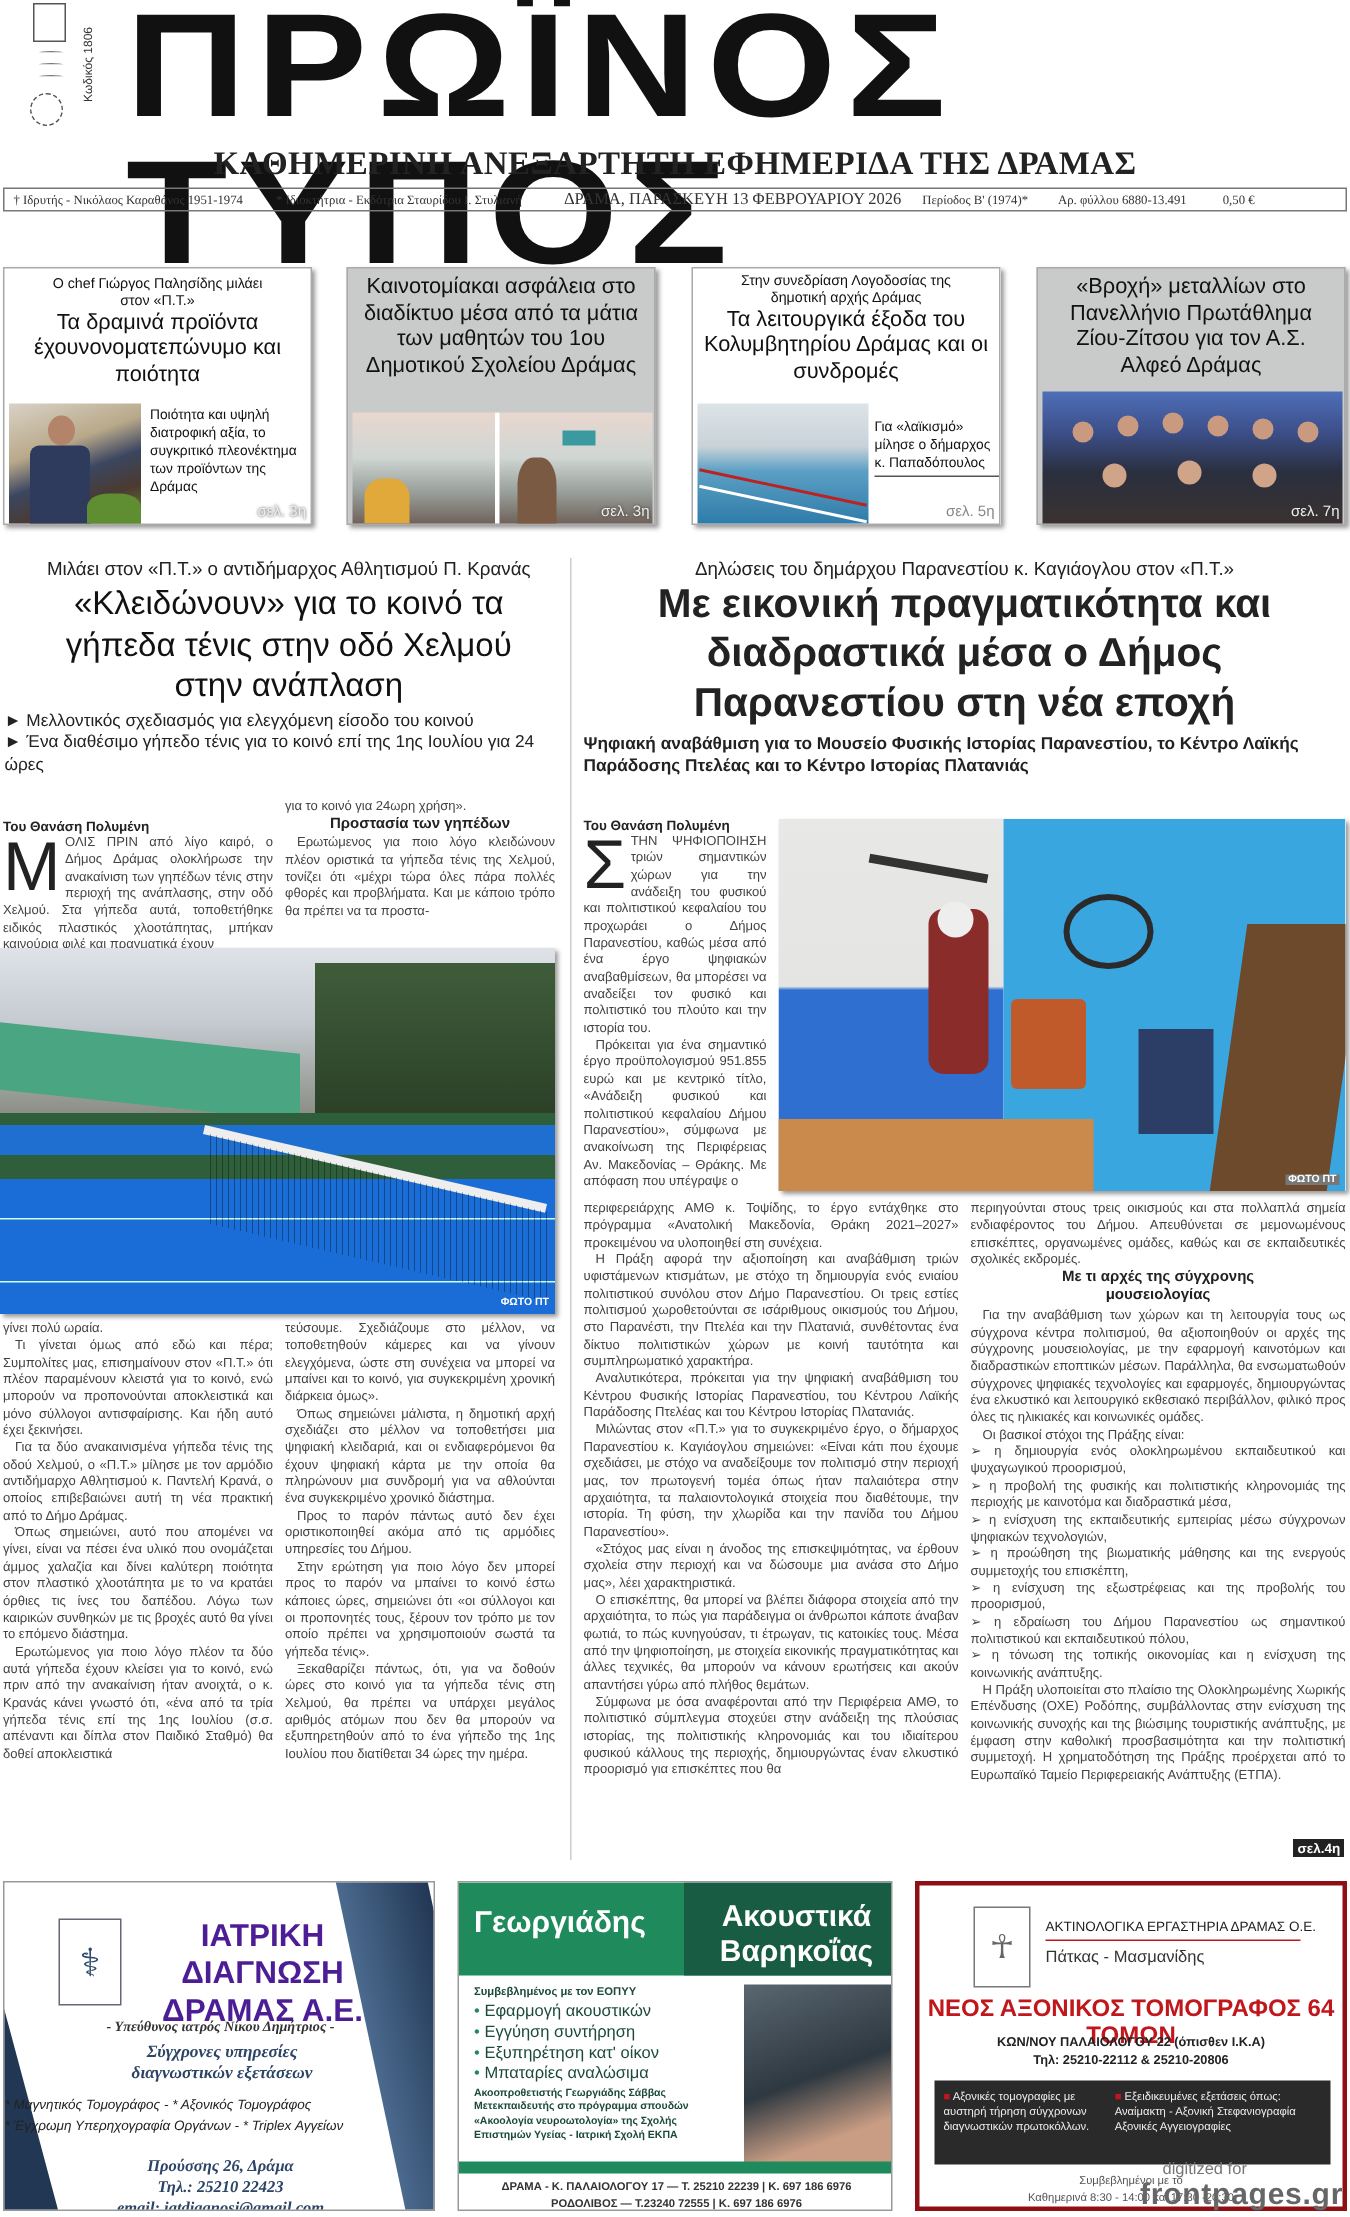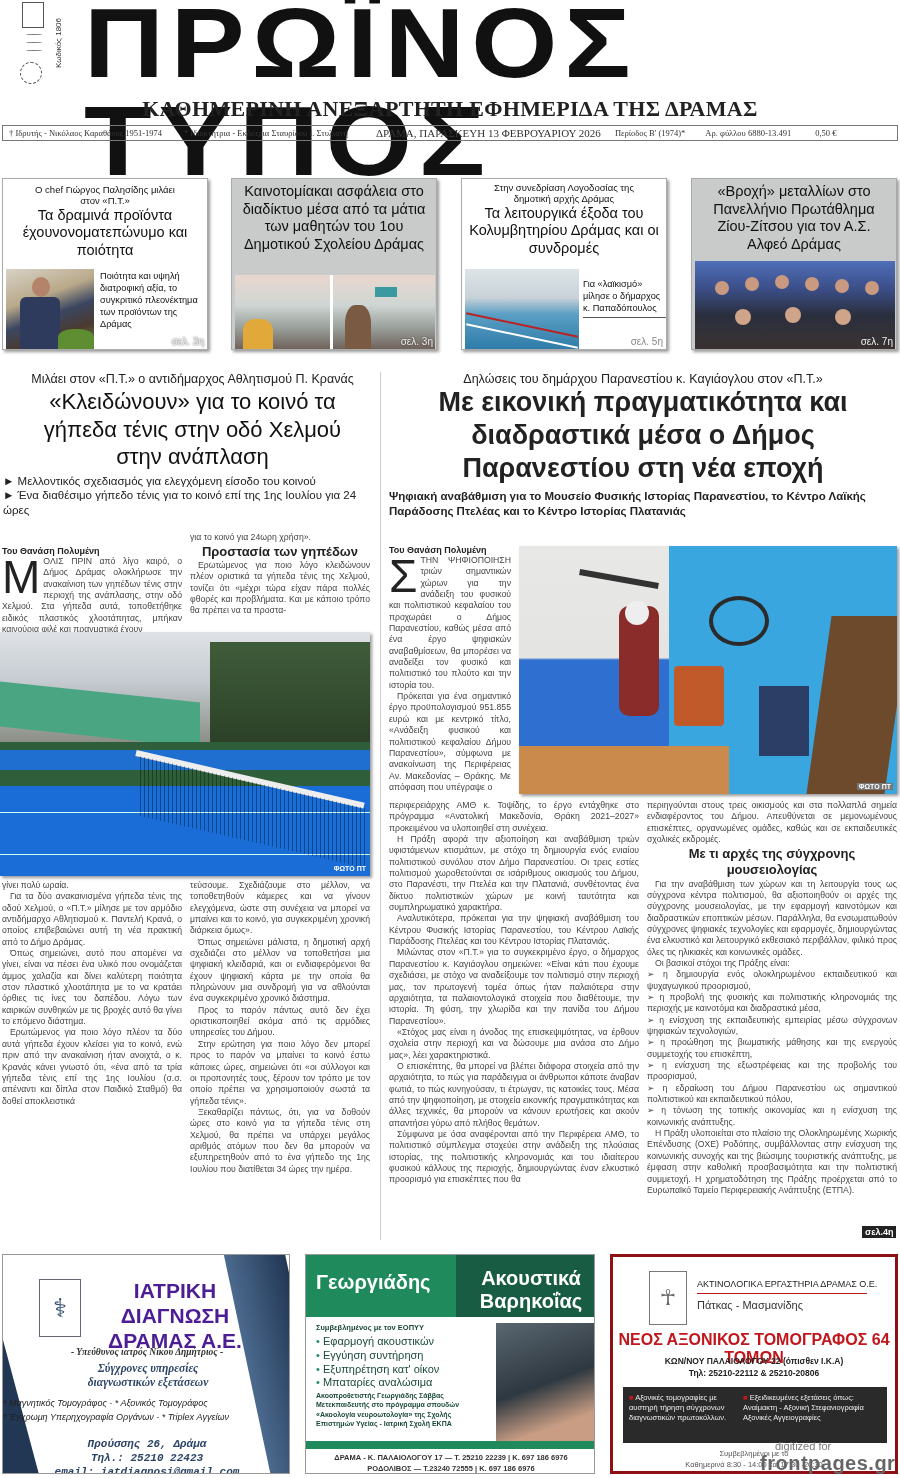--- a/index.html
+++ b/index.html
@@ -22,21 +22,21 @@
 .teaser .kicker{font-size:9.5px;text-align:center;line-height:1.2;color:#111;padding-top:3px}
 .teaser .head{font-size:14.5px;text-align:center;line-height:1.22;color:#111}
 .teaser .pg{position:absolute;right:3px;bottom:2px;font-size:10px;color:#eee;text-shadow:0 0 2px #333}
 .pic{position:absolute;overflow:hidden}
 
 .kick{font-size:13px;color:#222;text-align:center}
 .bighead{font-weight:bold;text-align:center;color:#222;line-height:1.22}
 .body{font-size:8.7px;line-height:1.305;color:#444;text-align:justify}
 .body p{text-indent:8px}
 .byline{font-size:9px;font-weight:bold;color:#222}
-.sub{font-size:13px;font-weight:bold;text-align:center;color:#222;line-height:1.2}
+.sub{font-size:10px;font-weight:bold;text-align:center;color:#222;line-height:1.2}
 .drop{float:left;font-size:46px;line-height:38px;margin:2px 3px 0 0;color:#222}
 .vline{background:#ccc;width:1px}
 .pgtag{background:#222;color:#fff;font-size:9px;font-weight:bold;padding:1px 3px}
 
 .ad{top:1254px;height:220px;border:1px solid #999;overflow:hidden}
 </style>
 </head>
 <body>
 
 <div class="abs stamp">
@@ -118,41 +118,42 @@
 </div>
 
 <div class="abs" style="left:2px;top:546px;width:180px">
   <div class="byline">Του Θανάση Πολυμένη</div>
   <div class="body"><span class="drop">Μ</span><span>ΟΛΙΣ ΠΡΙΝ από λίγο καιρό, ο Δήμος Δράμας ολοκλήρωσε την ανακαίνιση των γηπέδων τένις στην περιοχή της ανάπλασης, στην οδό Χελμού. Στα γήπεδα αυτά, τοποθετήθηκε ειδικός πλαστικός χλοοτάπητας, μπήκαν καινούρια φιλέ και πραγματικά έχουν</span></div>
 </div>
 <div class="abs" style="left:190px;top:532px;width:180px">
   <div class="body">για το κοινό για 24ωρη χρήση».</div>
   <div class="sub" style="margin:1px 0 0">Προστασία των γηπέδων</div>
   <div class="body">
-      <p>Ερωτώμενος για ποιο λόγο κλειδώνουν πλέον οριστικά τα γήπεδα τένις της Χελμού, τονίζει ότι «μέχρι τώρα είχαν πάρα πολλές φθορές και προβλήματα. Και με κάποιο τρόπο θα πρέπει να τα προστα-</p>
+      <p>Ερωτώμενος για ποιο λόγο κλειδώνουν πλέον οριστικά τα γήπεδα τένις της Χελμού, τονίζει ότι «μέχρι τώρα όλες πάρα πολλές φθορές και προβλήματα. Και με κάποιο τρόπο θα πρέπει να τα προστα-</p>
     </div>
 </div>
 
 <div class="abs pic" style="left:0;top:632px;width:370px;height:244px;box-shadow:2px 2px 3px #999">
   <div style="position:absolute;left:0;top:0;width:370px;height:110px;background:linear-gradient(180deg,#dfe3e8 0%,#c5cbd1 45%,#8b8f86 100%)"></div>
   <div style="position:absolute;left:210px;top:10px;width:160px;height:100px;background:linear-gradient(180deg,#3f5c3a,#2c4128)"></div>
   <div style="position:absolute;left:0;top:60px;width:200px;height:45px;background:#4aa582;transform:skewY(6deg)"></div>
   <div style="position:absolute;left:0;top:110px;width:370px;height:134px;background:#2f5f3a"></div>
   <div style="position:absolute;left:0;top:118px;width:370px;height:20px;background:#1e6fd0"></div>
   <div style="position:absolute;left:0;top:154px;width:370px;height:90px;background:#1a6dd6"></div>
   <div style="position:absolute;left:0;top:180px;width:370px;height:1px;background:#cfe"></div>
   <div style="position:absolute;left:0;top:222px;width:370px;height:1px;background:#cfe"></div>
   <div style="position:absolute;left:136px;top:118px;width:234px;height:6px;background:#eee;transform-origin:left;transform:rotate(13deg)"></div>
   <div style="position:absolute;left:140px;top:124px;width:226px;height:60px;background:repeating-linear-gradient(90deg,rgba(0,0,0,.35) 0 1px,transparent 1px 4px);transform-origin:left top;transform:skewY(13deg)"></div>
   <div style="position:absolute;right:4px;bottom:4px;font-size:7px;color:#fff;font-weight:bold">ΦΩΤΟ ΠΤ</div>
 </div>
 
 <div class="abs" style="left:2px;top:880px;width:180px">
   <div class="body">
     <div>γίνει πολύ ωραία.</div>
+    <p>Τι γίνεται όμως από εδώ και πέρα; Συμπολίτες μας, επισημαίνουν στον «Π.Τ.» ότι πλέον παραμένουν κλειστά για το κοινό, ενώ μπορούν να προπονούνται αποκλειστικά και μόνο σύλλογοι αντισφαίρισης. Και ήδη αυτό έχει ξεκινήσει.</p>
     <p>Για τα δύο ανακαινισμένα γήπεδα τένις της οδού Χελμού, ο «Π.Τ.» μίλησε με τον αρμόδιο αντιδήμαρχο Αθλητισμού κ. Παντελή Κρανά, ο οποίος επιβεβαιώνει αυτή τη νέα πρακτική από το Δήμο Δράμας.</p>
     <p>Όπως σημειώνει, αυτό που απομένει να γίνει, είναι να πέσει ένα υλικό που ονομάζεται άμμος χαλαζία και δίνει καλύτερη ποιότητα στον πλαστικό χλοοτάπητα με το να κρατάει όρθιες τις ίνες του δαπέδου. Λόγω των καιρικών συνθηκών με τις βροχές αυτό θα γίνει το επόμενο διάστημα.</p>
     <p>Ερωτώμενος για ποιο λόγο πλέον τα δύο αυτά γήπεδα έχουν κλείσει για το κοινό, ενώ πριν από την ανακαίνιση ήταν ανοιχτά, ο κ. Κρανάς κάνει γνωστό ότι, «ένα από τα τρία γήπεδα τένις επί της 1ης Ιουλίου (σ.σ. απέναντι και δίπλα στον Παιδικό Σταθμό) θα δοθεί αποκλειστικά</p>
   </div>
 </div>
 <div class="abs" style="left:190px;top:880px;width:180px">
   <div class="body">
     <div>τεύσουμε. Σχεδιάζουμε στο μέλλον, να τοποθετηθούν κάμερες και να γίνουν ελεγχόμενα, ώστε στη συνέχεια να μπορεί να μπαίνει και το κοινό, για συγκεκριμένη χρονική διάρκεια όμως».</div>
     <p>Όπως σημειώνει μάλιστα, η δημοτική αρχή σχεδιάζει στο μέλλον να τοποθετήσει μια ψηφιακή κλειδαριά, και οι ενδιαφερόμενοι θα έχουν ψηφιακή κάρτα με την οποία θα πληρώνουν μια συνδρομή για να αθλούνται ένα συγκεκριμένο χρονικό διάστημα.</p>
     <p>Προς το παρόν πάντως αυτό δεν έχει οριστικοποιηθεί ακόμα από τις αρμόδιες υπηρεσίες του Δήμου.</p>
@@ -227,21 +228,21 @@
   <div style="position:absolute;left:82px;top:24px;font-size:21px;font-weight:bold;color:#4c1d95;line-height:1.18;text-align:center;width:180px">
     <div>ΙΑΤΡΙΚΗ ΔΙΑΓΝΩΣΗ</div>
     <div>ΔΡΑΜΑΣ Α.Ε.</div>
   </div>
   <div style="position:absolute;left:0;width:288px;text-align:center;top:92px;font-family:'Liberation Serif',serif;font-style:italic;font-size:9.5px;font-weight:bold;color:#333">- Υπεύθυνος ιατρός Νίκου Δημήτριος -</div>
   <div style="position:absolute;left:70px;width:150px;text-align:center;top:106px;font-family:'Liberation Serif',serif;font-style:italic;font-size:11.5px;font-weight:bold;color:#2c4466;line-height:1.25">Σύγχρονες υπηρεσίες διαγνωστικών εξετάσεων</div>
   <div style="position:absolute;left:0;width:288px;text-align:left;top:142px;font-size:9px;font-style:italic;color:#222;line-height:1.5">
     <div>* Μαγνητικός Τομογράφος - * Αξονικός Τομογράφος</div>
     <div>* Έγχρωμη Υπερηχογραφία Οργάνων - * Triplex Αγγείων</div>
   </div>
-  <div style="position:absolute;left:0;width:288px;text-align:center;top:182px;font-family:Liberation Mono, monospace;font-style:italic;font-weight:bold;font-size:11px;color:#2c4466;line-height:1.28">
+  <div style="position:absolute;left:0;width:288px;text-align:center;top:182px;font-family:Liberation Serif, serif;font-style:italic;font-weight:bold;font-size:11px;color:#2c4466;line-height:1.28">
     <div>Προύσσης 26, Δράμα</div>
     <div>Τηλ.: 25210 22423</div>
     <div>email: iatdiagnosi@gmail.com</div>
   </div>
 </div>
 
 <div class="abs ad" style="left:305px;width:290px;background:#fff">
   <div style="position:absolute;left:0;top:0;width:290px;height:62px;background:#1f8a5b"></div>
   <div style="position:absolute;left:150px;top:0;width:140px;height:62px;background:#175c43"></div>
   <div style="position:absolute;left:10px;top:16px;font-size:20px;color:#fff;font-weight:bold">Γεωργιάδης</div>

